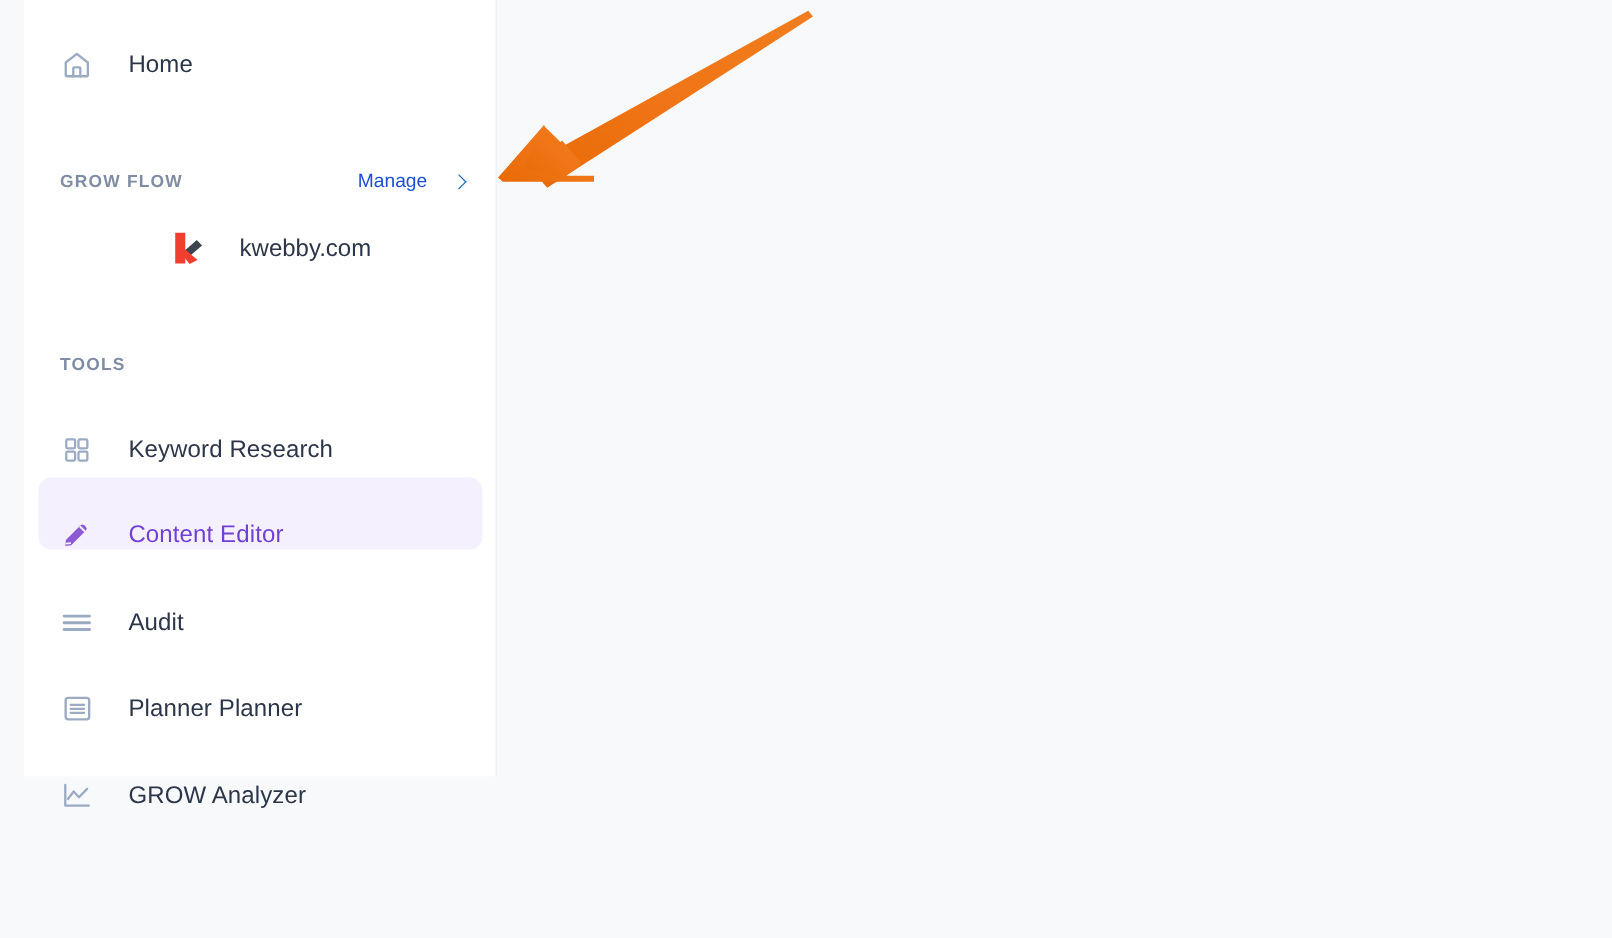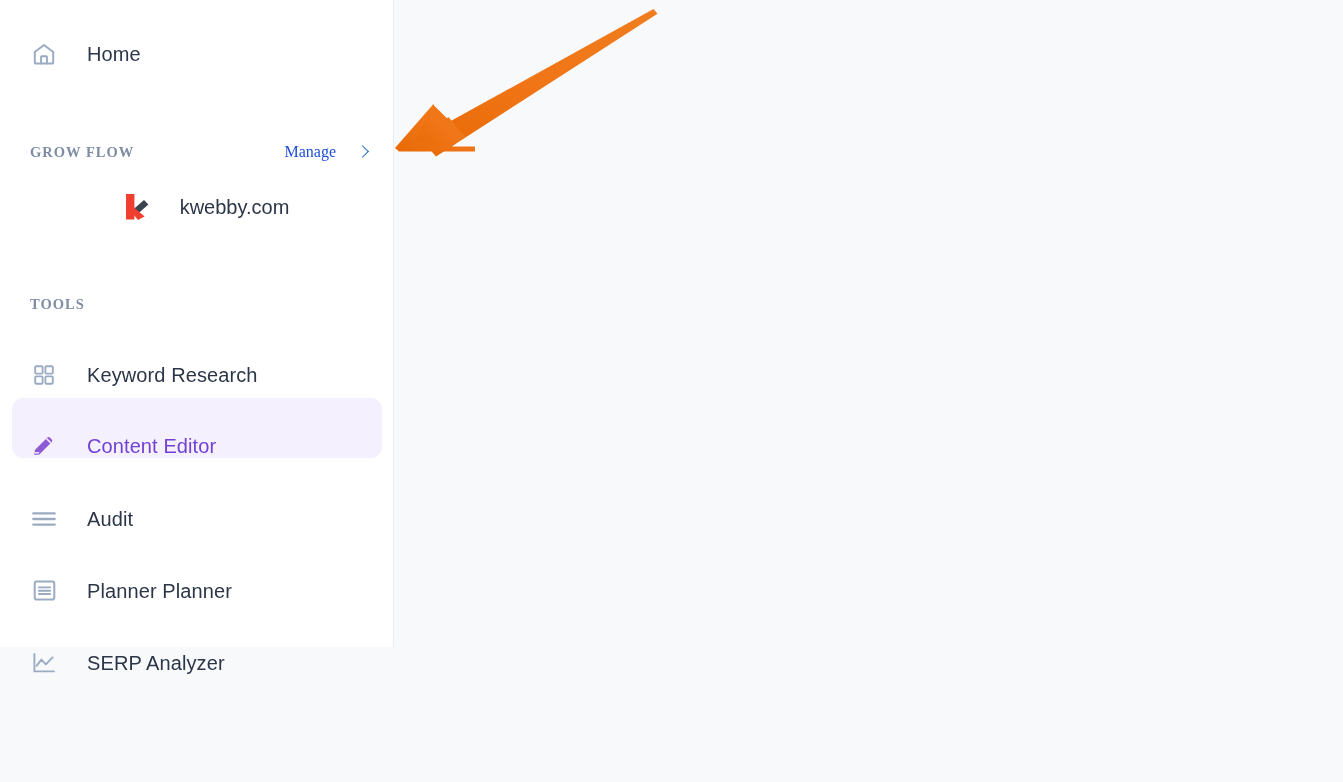--- a/index.html
+++ b/index.html
@@ -26,20 +26,21 @@
 
   
   .sidebar {
     position: relative;
     width: 394px;
     height: 647px;
     background: #ffffff;
     border-right: 1px solid #e8edf2;
     box-sizing: border-box;
     flex: 0 0 394px;
+    margin-left: 20px;
   }
 
   
   .home-row {
     position: absolute;
     left: 12px;
     top: 24px;
     width: 370px;
     height: 60px;
     display: flex;
@@ -69,21 +70,20 @@
     position: absolute;
     left: 30px;
     width: 345px;
     display: flex;
     align-items: center;
     justify-content: space-between;
     font-size: 14.5px;
     font-weight: 600;
     letter-spacing: 1.0px;
     color: #7f8da4;
-    font-family: Liberation Serif, serif;
   }
   .section-head .manage {
     display: flex;
     align-items: center;
     gap: 22px;
     color: #1d4ed8;
     font-size: 16px;
     font-weight: 400;
     letter-spacing: 0;
     cursor: pointer;
@@ -242,21 +242,21 @@
       <span class="nav-label">Planner Planner</span>
     </div>
 
     <div class="tool-item" style="top:615px">
       <span class="nav-icon">
         <svg width="26" height="24" viewBox="0 0 26 24" fill="none" stroke="#9aabc2" stroke-width="1.9" stroke-linecap="round" stroke-linejoin="round">
           <path d="M3.4 3.0 L3.4 20.4 L23.0 20.4"></path>
           <path d="M5.6 14.8 L10.4 8.6 L14.8 13.4 L21.6 6.4"></path>
         </svg>
       </span>
-      <span class="nav-label">SERP Analyzer</span>
+      <span class="nav-label">GROW Analyzer</span>
     </div>
 
   </nav>
 
   <main class="main">
     <svg class="arrow-layer" viewBox="0 0 949 782">
       <defs>
         <linearGradient id="arrowGrad" x1="0" y1="1" x2="1" y2="0">
           <stop offset="0%" stop-color="#e86a05"></stop>
           <stop offset="45%" stop-color="#f07415"></stop>

